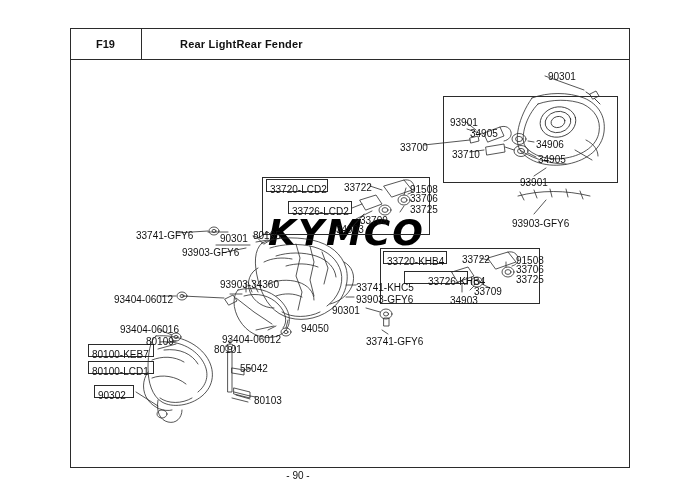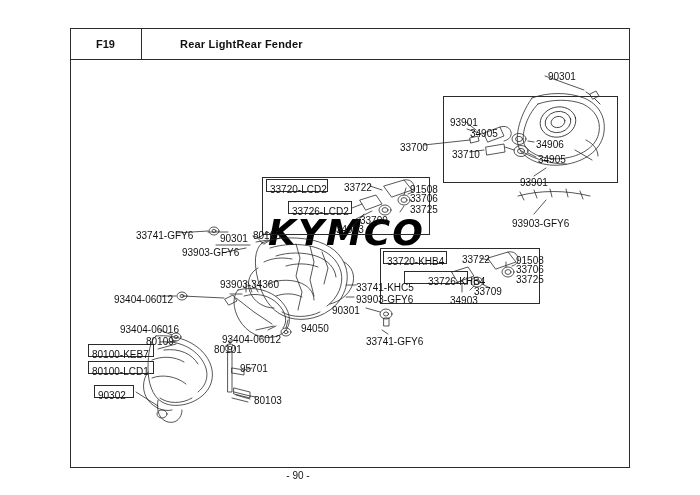--- a/index.html
+++ b/index.html
@@ -302,20 +302,20 @@
       <div class="lbl" style="left: 356px; top: 295px;">93903-GFY6</div>
       <div class="lbl" style="left: 450px; top: 296px;">34903</div>
       <div class="lbl" style="left: 332px; top: 306px;">90301</div>
       <div class="lbl" style="left: 120px; top: 325px;">93404-06016</div>
       <div class="lbl" style="left: 276px; top: 324px; margin-left: 25px;">94050</div>
       <div class="lbl" style="left: 138px; top: 337px; padding-left: 8px;">80109</div>
       <div class="lbl" style="left: 222px; top: 335px;">93404-06012</div>
       <div class="lbl" style="left: 366px; top: 337px;">33741-GFY6</div>
       <div class="lbl" style="left: 92px; top: 350px;">80100-KEB7</div>
       <div class="lbl" style="left: 214px; top: 345px;">80101</div>
-      <div class="lbl" style="left: 240px; top: 364px;">95701</div>
+      <div class="lbl" style="left: 240px; top: 364px;">55042</div>
       <div class="lbl" style="left: 92px; top: 367px;">80100-LCD1</div>
       <div class="lbl" style="left: 98px; top: 391px;">90302</div>
       <div class="lbl" style="left: 254px; top: 396px;">80103</div>
     </div>
 
   <div class="page-num">- 90 -</div>
 </div>
 
 </body></html>

